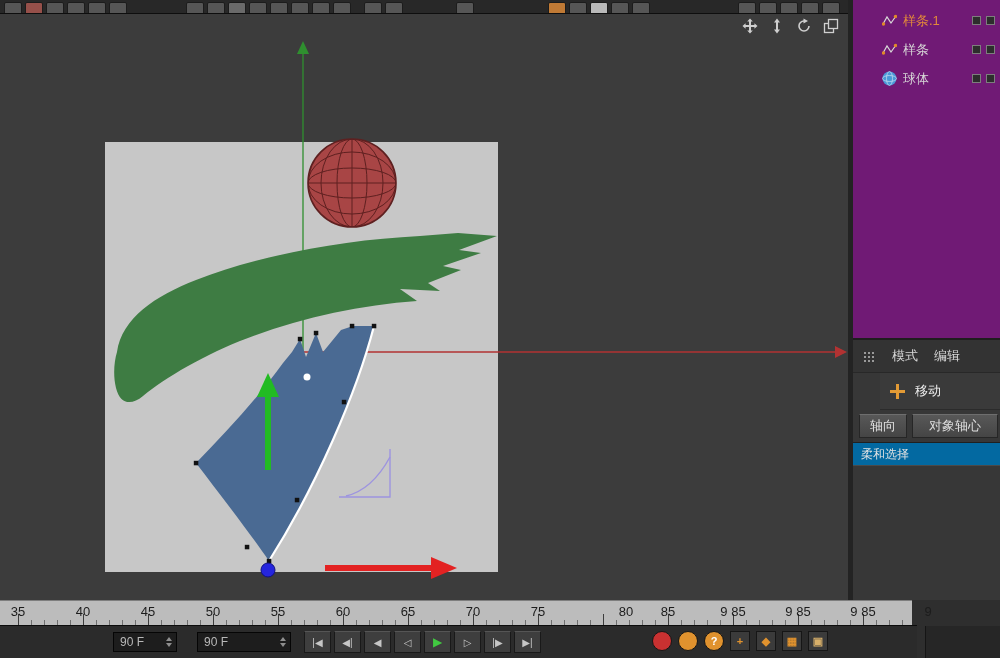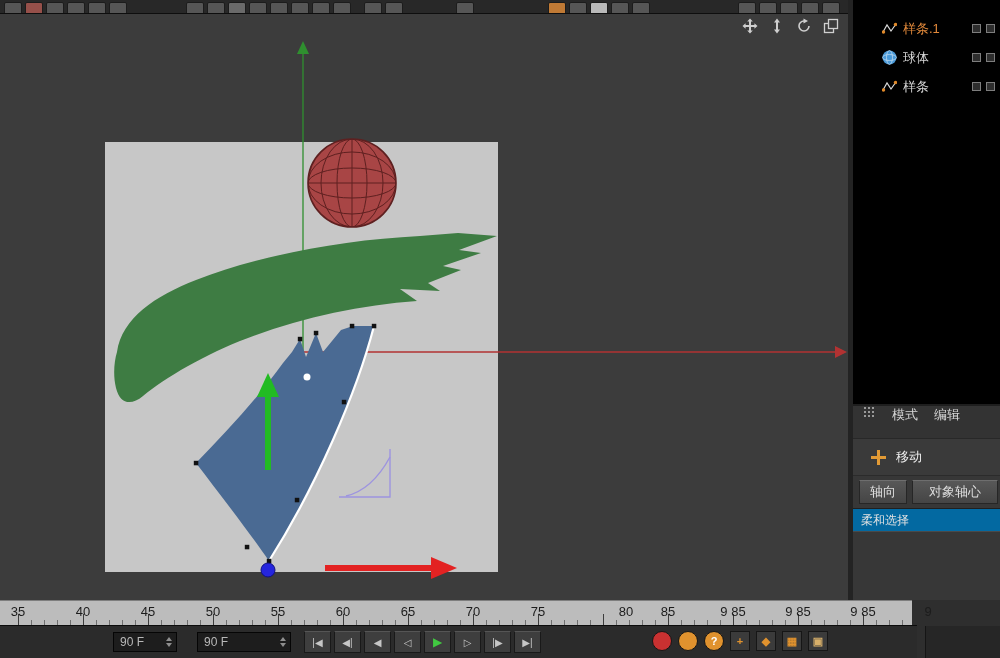--- a/index.html
+++ b/index.html
@@ -11,35 +11,35 @@
   .tb-icon{position:absolute;top:2px;width:18px;height:14px;border:1px solid #1c1c1c;
            border-radius:2px 2px 0 0;box-sizing:border-box;}
   
   .viewport{position:absolute;left:0;top:14px;width:848px;height:586px;background:#3c3c3c;overflow:hidden;}
   .scene{position:absolute;left:0;top:0;}
   .vp-controls{position:absolute;right:8px;top:3px;display:flex;gap:9px;}
   .vp-controls span{width:18px;height:18px;display:flex;align-items:center;justify-content:center;cursor:pointer;}
   
   .right-panel{position:absolute;left:848px;top:0;width:152px;height:600px;background:#2d2d2d;
                border-left:5px solid #232323;box-sizing:border-box;display:flex;flex-direction:column;}
-  .om{height:404px;padding-top:14px;box-sizing:border-box;background:#000000;}
+  .om{height:338px;padding-top:6px;box-sizing:border-box;background:#701a75;}
   .om-row{height:29px;display:flex;align-items:center;gap:6px;padding:0 5px 0 28px;}
   .om-icon{width:16px;height:16px;display:flex;align-items:center;justify-content:center;}
   .om-label{font-size:13px;color:#d6d6d6;white-space:nowrap;}
   .om-label.sel{color:#e2893a;}
   .om-ctrls{margin-left:auto;display:flex;gap:5px;}
   .om-sq{width:9px;height:9px;border:1px solid #7d7d7d;background:#2d2d2d;box-sizing:border-box;}
   .attr{flex:1;background:#373737;border-top:2px solid #1e1e1e;display:flex;flex-direction:column;overflow:hidden;}
-  .attr-header{height:32px;display:flex;align-items:flex-start;gap:16px;padding-left:10px;background:#333;
+  .attr-header{height:32px;display:flex;align-items:center;gap:16px;padding-left:10px;background:#333;
                border-bottom:1px solid #282828;}
   .dots-icon{width:13px;height:11px;background:radial-gradient(#9a9a9a 1px,transparent 1.2px);
              background-size:4px 4px;}
   .attr-menu{color:#d8d8d8;font-size:13px;cursor:pointer;white-space:nowrap;}
-  .tool-row{height:36px;display:flex;align-items:center;gap:10px;padding-left:18px;background:#3a3a3a;
-            border-bottom:1px solid #2b2b2b;}
+  .tool-row{height:36px;display:flex;align-items:center;gap:10px;padding-left:10px;background:#3a3a3a;
+            border-bottom:1px solid #2b2b2b;margin-left:27px;}
   .move-icon{position:relative;width:15px;height:15px;}
   .move-icon::before{content:"";position:absolute;left:6px;top:0;width:3px;height:15px;background:#e29a35;}
   .move-icon::after{content:"";position:absolute;left:0;top:6px;width:15px;height:3px;background:#e29a35;}
   .tool-label{color:#ececec;font-size:13px;}
   .axis-row{height:32px;display:flex;align-items:center;gap:5px;padding:0 2px 0 6px;}
   .panel-btn{height:24px;line-height:22px;background:linear-gradient(#585858,#454545);
              border:1px solid #262626;border-top-color:#6e6e6e;color:#ddd;font-size:13px;
              padding:0 10px;white-space:nowrap;overflow:hidden;box-sizing:border-box;cursor:pointer;}
   .panel-btn.grow{flex:1 1 auto;min-width:0;padding:0 6px;font-family:Liberation Serif, serif;}
   .section-bar{height:22px;background:#0369a1;border-top:1px solid #202020;border-bottom:1px solid #4a4a4a;
@@ -219,41 +219,41 @@
             </svg>
           </span>
           <span class="om-label sel">样条.1</span>
           <span class="om-ctrls">
             <span class="om-sq"></span>
             <span class="om-sq"></span>
           </span>
         </div>
         <div class="om-row">
           <span class="om-icon">
+            <svg width="15" height="13" viewBox="0 0 15 13">
+              <polyline points="1,10 5,3 9,9 14,2" fill="none" stroke="#d8d8d8" stroke-width="1.2"></polyline>
+              <circle cx="1.5" cy="10" r="1.7" fill="#e0892a"></circle>
+              <circle cx="13.5" cy="2.5" r="1.7" fill="#e0892a"></circle>
+            </svg>
+          </span>
+          <span class="om-label">样条</span>
+          <span class="om-ctrls">
+            <span class="om-sq"></span>
+            <span class="om-sq"></span>
+          </span>
+        </div>
+        <div class="om-row">
+          <span class="om-icon">
             <svg width="15" height="15" viewBox="0 0 15 15">
               <circle cx="7.5" cy="7.5" r="7" fill="#4a9ad8"></circle>
               <ellipse cx="7.5" cy="7.5" rx="3" ry="7" fill="none" stroke="#bcd7ee" stroke-width="0.8"></ellipse>
               <ellipse cx="7.5" cy="7.5" rx="7" ry="3" fill="none" stroke="#bcd7ee" stroke-width="0.8"></ellipse>
             </svg>
           </span>
           <span class="om-label">球体</span>
-          <span class="om-ctrls">
-            <span class="om-sq"></span>
-            <span class="om-sq"></span>
-          </span>
-        </div>
-        <div class="om-row">
-          <span class="om-icon">
-            <svg width="15" height="13" viewBox="0 0 15 13">
-              <polyline points="1,10 5,3 9,9 14,2" fill="none" stroke="#d8d8d8" stroke-width="1.2"></polyline>
-              <circle cx="1.5" cy="10" r="1.7" fill="#e0892a"></circle>
-              <circle cx="13.5" cy="2.5" r="1.7" fill="#e0892a"></circle>
-            </svg>
-          </span>
-          <span class="om-label">样条</span>
           <span class="om-ctrls">
             <span class="om-sq"></span>
             <span class="om-sq"></span>
           </span>
         </div>
       </div>
     <div class="attr">
       <div class="attr-header">
         <span class="dots-icon"></span>
         <span class="attr-menu">模式</span>

